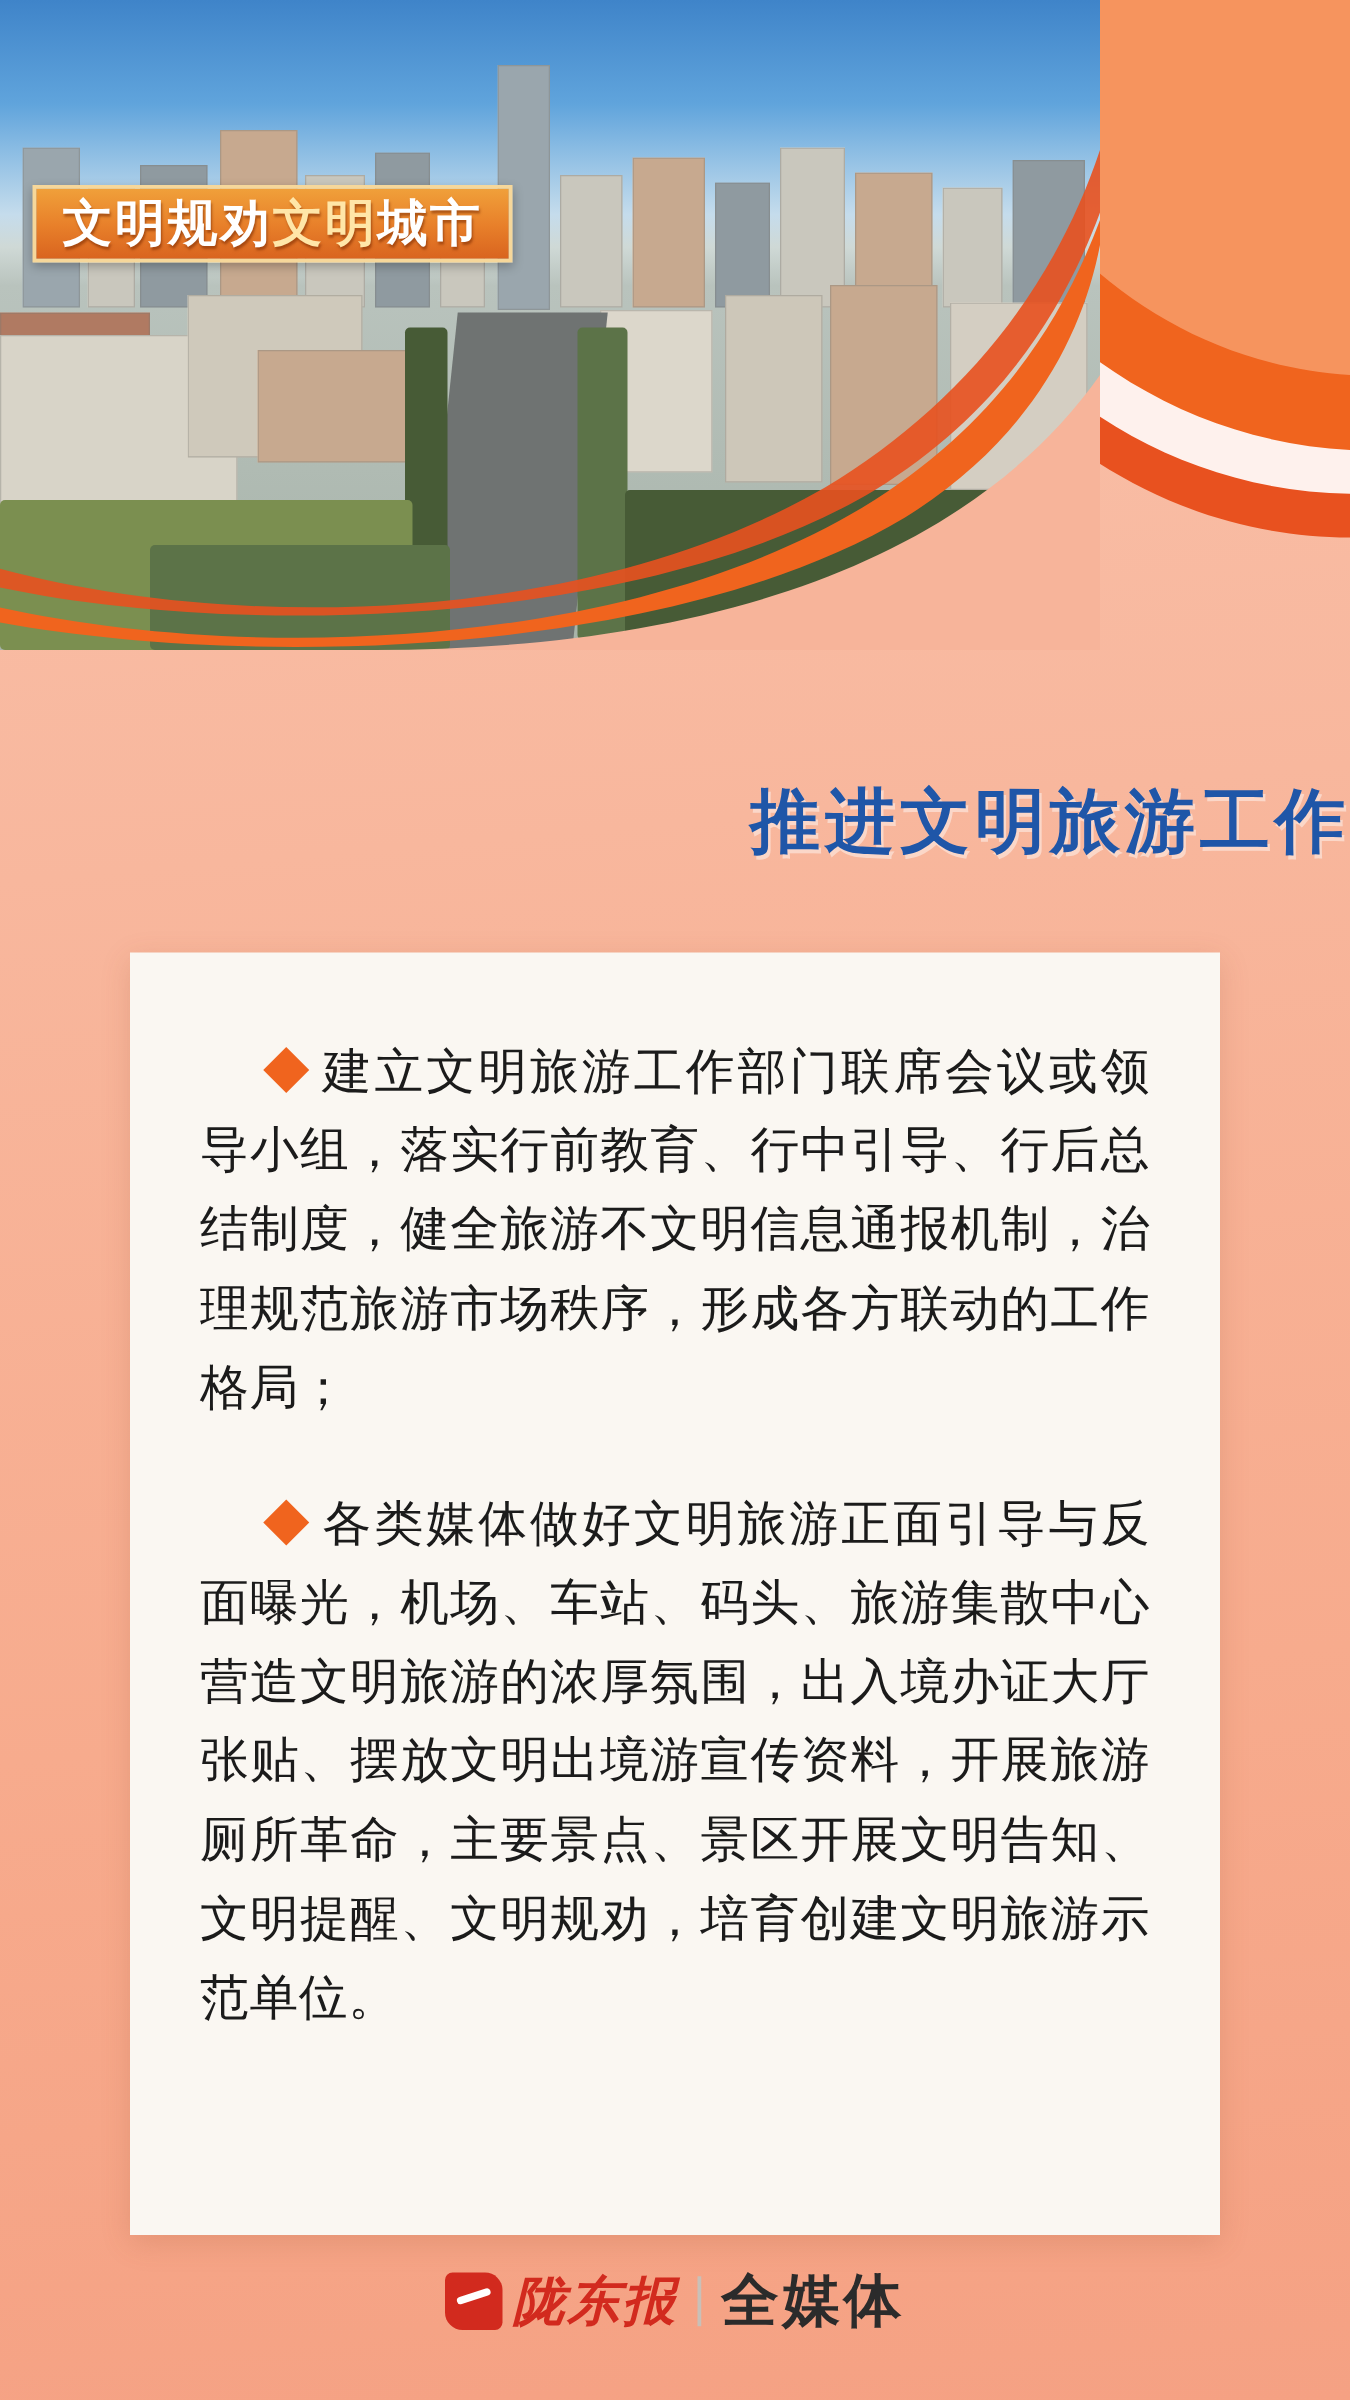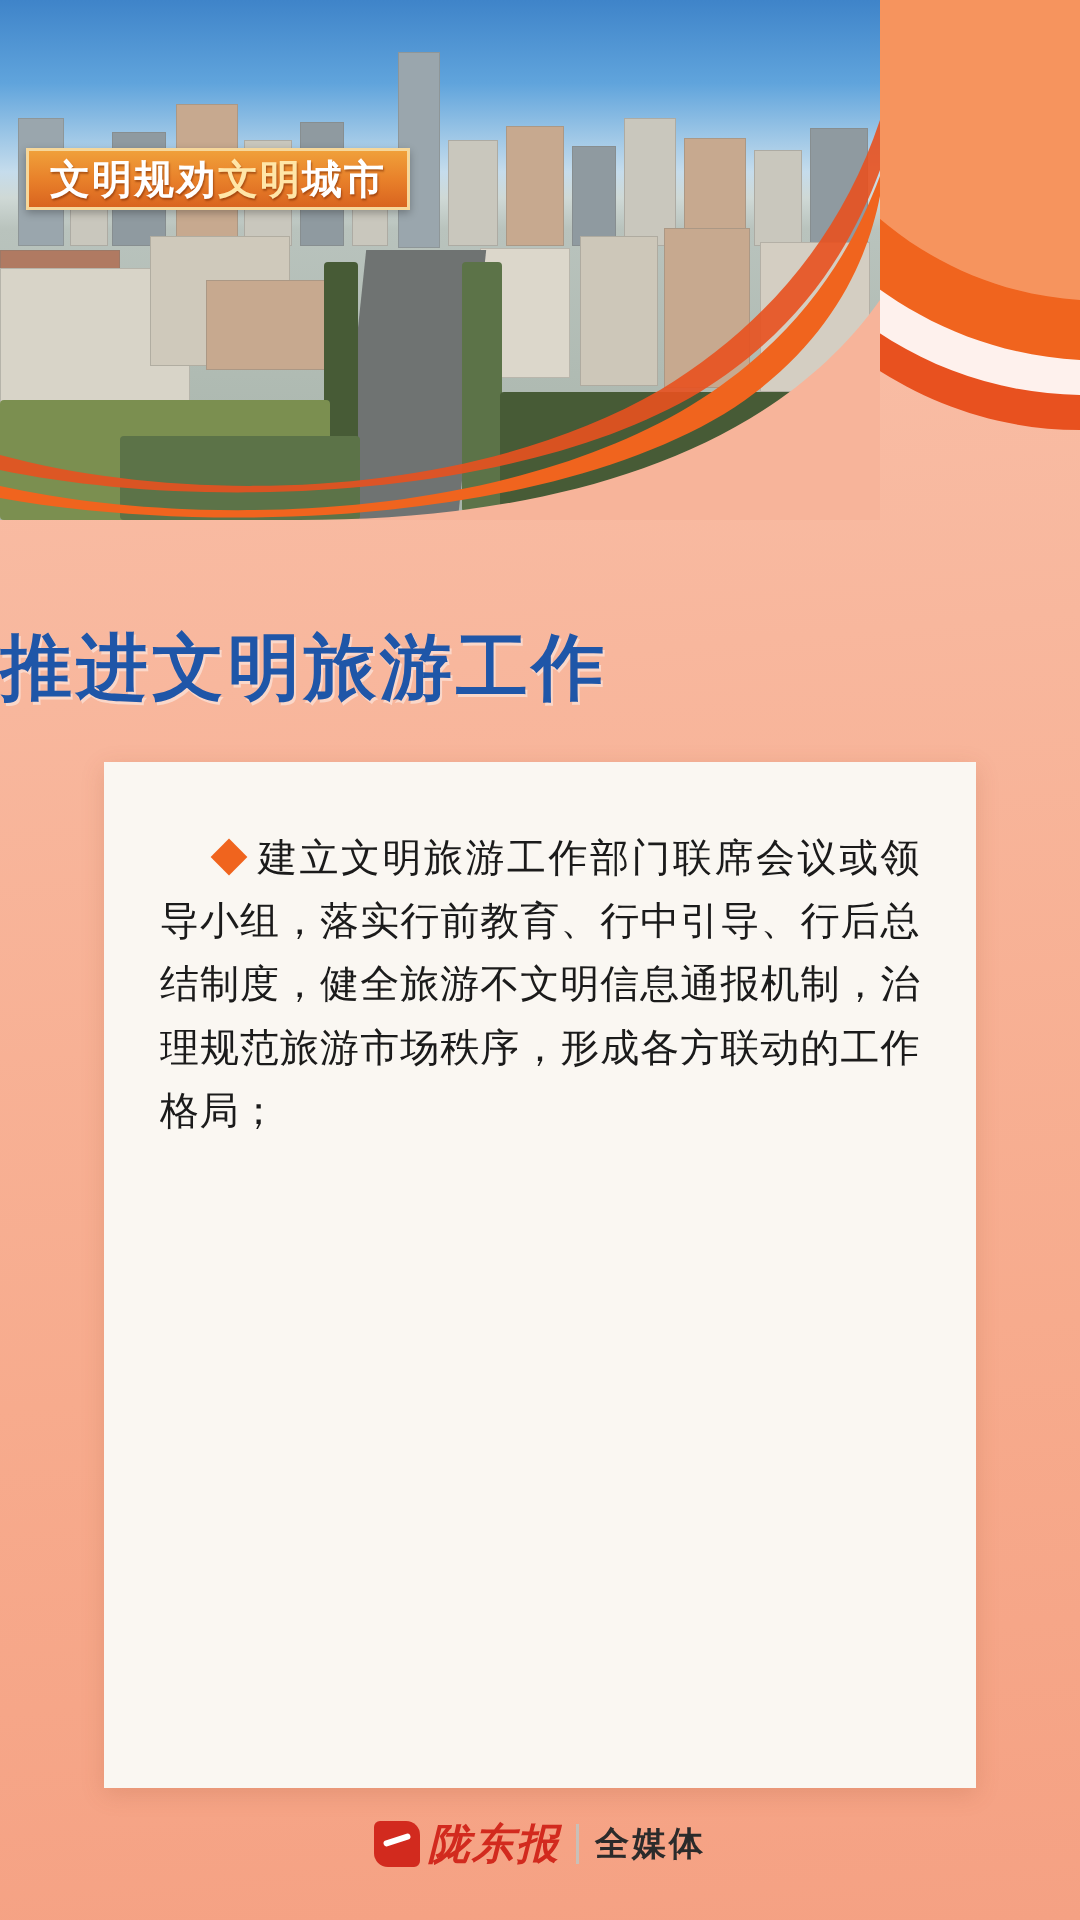--- a/index.html
+++ b/index.html
@@ -102,24 +102,24 @@
     white-space: nowrap;
   }
   .banner-text .em { color: #ffe6a8; }
 
   
   .title {
     position: absolute;
     top: 620px;
     left: 0;
     width: 1080px;
-    text-align: left;
-    font-family: "DejaVu Sans", sans-serif;
-    font-weight: bold;
-    font-size: 72px;
+    text-align: right;
+    font-family: "DejaVu Sans", sans-serif;
+    font-weight: bold;
+    font-size: 56px;
     color: #1f56a8;
     letter-spacing: 4px;
     text-shadow: 2px 3px 0 rgba(255,255,255,0.45);
   }
 
   
   .card {
     position: absolute;
     top: 762px;
     left: 104px;
@@ -189,21 +189,21 @@
     font-style: italic;
     text-align: center;
   }
   .logo-div {
     width: 3px; height: 40px;
     background: #c9c0b8;
     margin: 0 16px;
   }
   .logo-sub {
     font-family: "DejaVu Sans", sans-serif;
-    font-size: 34px;
+    font-size: 46px;
     font-weight: bold;
     color: #2b2b2b;
     letter-spacing: 3px;
   }
 </style>
 </head>
 <body>
 
 <div class="page">
 
@@ -261,20 +261,21 @@
     <div class="banner">
       <span class="banner-text"><span>文明规劝</span><span class="em">文明</span><span>城市</span></span>
     </div>
   </div>
 
   <div class="title">推进文明旅游工作</div>
 
   <div class="card">
     <div class="card-inner">
       <p class="para"><span class="bullet"></span><span>建立文明旅游工作部门联席会议或领导小组，落实行前教育、行中引导、行后总结制度，健全旅游不文明信息通报机制，治理规范旅游市场秩序，形成各方联动的工作格局；</span></p>
+      <p class="para"><span class="bullet"></span><span>各类媒体做好文明旅游正面引导与反面曝光，机场、车站、码头、旅游集散中心营造文明旅游的浓厚氛围，出入境办证大厅张贴、摆放文明出境游宣传资料，开展旅游厕所革命，主要景点、景区开展文明告知、文明提醒、文明规劝，培育创建文明旅游示范单位。</span></p>
     </div>
   </div>
 
   <div class="footer">
     <div class="logo-mark"></div>
     <div class="logo-cn">陇东报</div>
     <div class="logo-div"></div>
     <div class="logo-sub">全媒体</div>
   </div>
 

